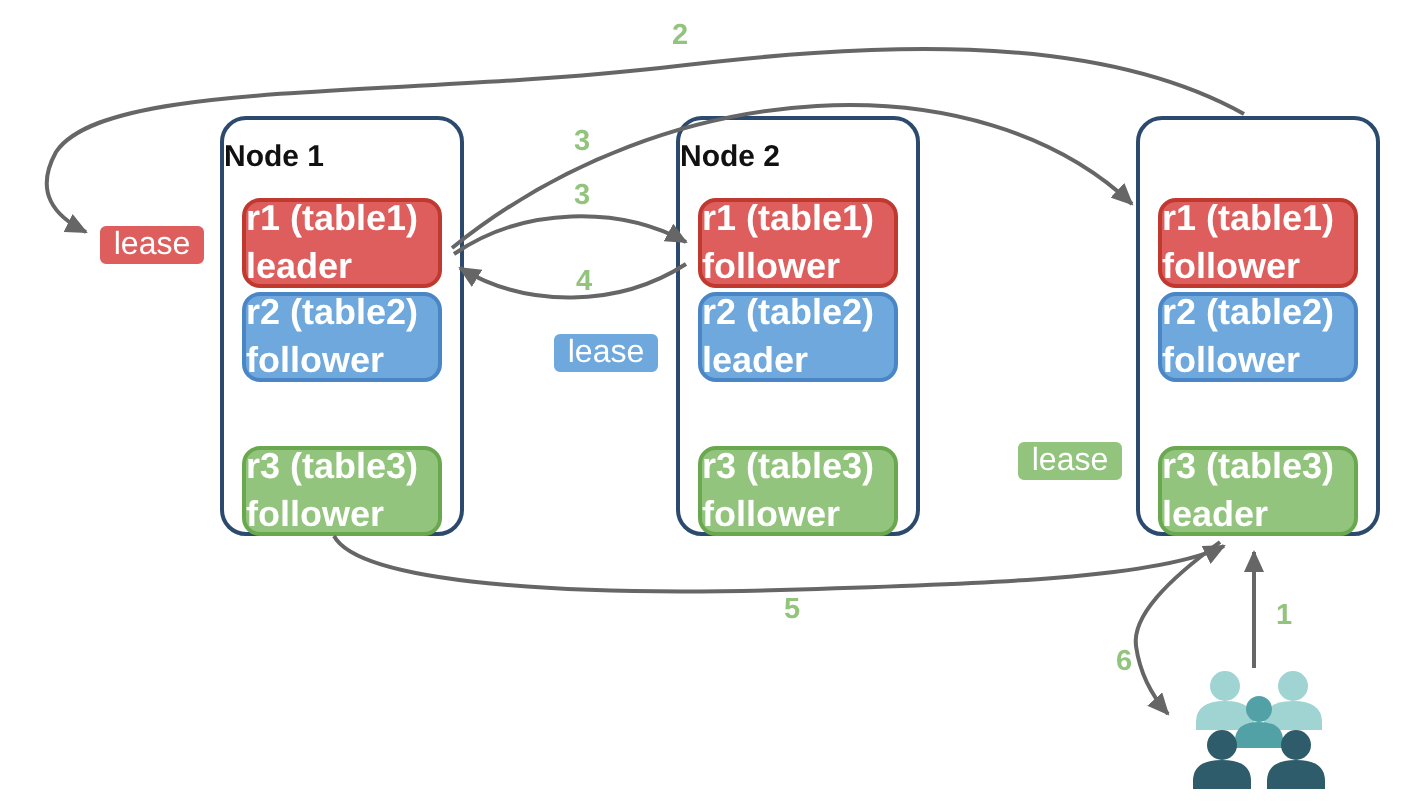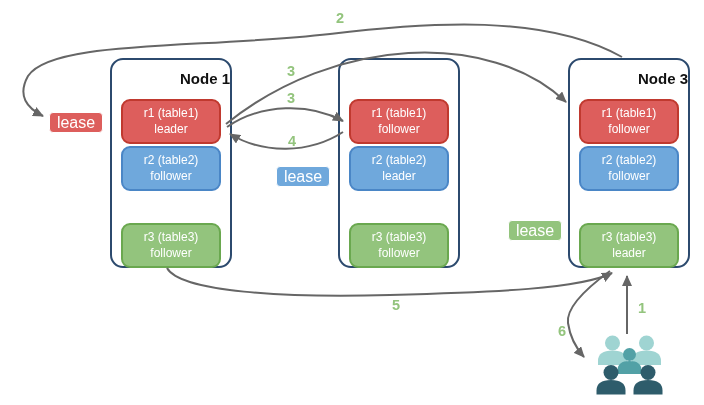--- a/index.html
+++ b/index.html
@@ -1,24 +1,24 @@
 <!DOCTYPE html>
 <html><head>
 <meta charset="utf-8">
 <style>
   html,body{margin:0;padding:0;background:#fff;}
   .canvas{position:relative;width:704px;height:405px;background:#ffffff;overflow:hidden;
           font-family:"Liberation Sans", sans-serif;}
   .node{position:absolute;top:58px;width:122px;height:210px;background:#ffffff;
         border:2px solid #2c4a6e;border-radius:13px;box-sizing:border-box;}
-  .node-title{position:absolute;top:10px;left:0;width:100%;text-align:right;
+  .node-title{position:absolute;top:10px;left:0;width:100%;text-align:left;
               font-size:15px;font-weight:700;color:#111111;}
   .replica{position:absolute;left:9px;width:100px;height:45px;border-radius:9px;
-           display:flex;flex-direction:column;align-items:center;justify-content:center;
-           color:#ffffff;font-size:12px;line-height:1.3;box-sizing:border-box;border:2px solid;}
+           display:flex;flex-direction:column;justify-content:center;
+           color:#ffffff;font-size:18px;line-height:1.3;box-sizing:border-box;border:2px solid;font-weight:bold;}
   .r1{top:39px}.r2{top:86px}.r3{top:163px}
   .red{background:#dd5e5c;border-color:#c0392f;}
   .blue{background:#6fa8dc;border-color:#4a86c6;}
   .green{background:#93c47d;border-color:#6aa84f;}
   .lease{position:absolute;width:54px;height:21px;border-radius:4px;color:#ffffff;
          font-size:16px;display:flex;align-items:center;justify-content:center;
          box-sizing:border-box;border:1.5px solid;}
   .lease-red{left:49px;top:112px;}
   .lease-blue{left:276px;top:166px;}
   .lease-green{left:508px;top:220px;}
@@ -42,36 +42,36 @@
       <span>r2 (table2)</span>
       <span>follower</span>
     </div>
     <div class="replica r3 green">
       <span>r3 (table3)</span>
       <span>follower</span>
     </div>
   </div>
 
   <div class="node" style="left:338px">
+    <div class="node-title">Node 2</div>
     <div class="replica r1 red">
       <span>r1 (table1)</span>
       <span>follower</span>
     </div>
     <div class="replica r2 blue">
       <span>r2 (table2)</span>
       <span>leader</span>
     </div>
     <div class="replica r3 green">
       <span>r3 (table3)</span>
       <span>follower</span>
     </div>
   </div>
 
   <div class="node" style="left:568px">
-    <div class="node-title">Node 3</div>
     <div class="replica r1 red">
       <span>r1 (table1)</span>
       <span>follower</span>
     </div>
     <div class="replica r2 blue">
       <span>r2 (table2)</span>
       <span>follower</span>
     </div>
     <div class="replica r3 green">
       <span>r3 (table3)</span>

